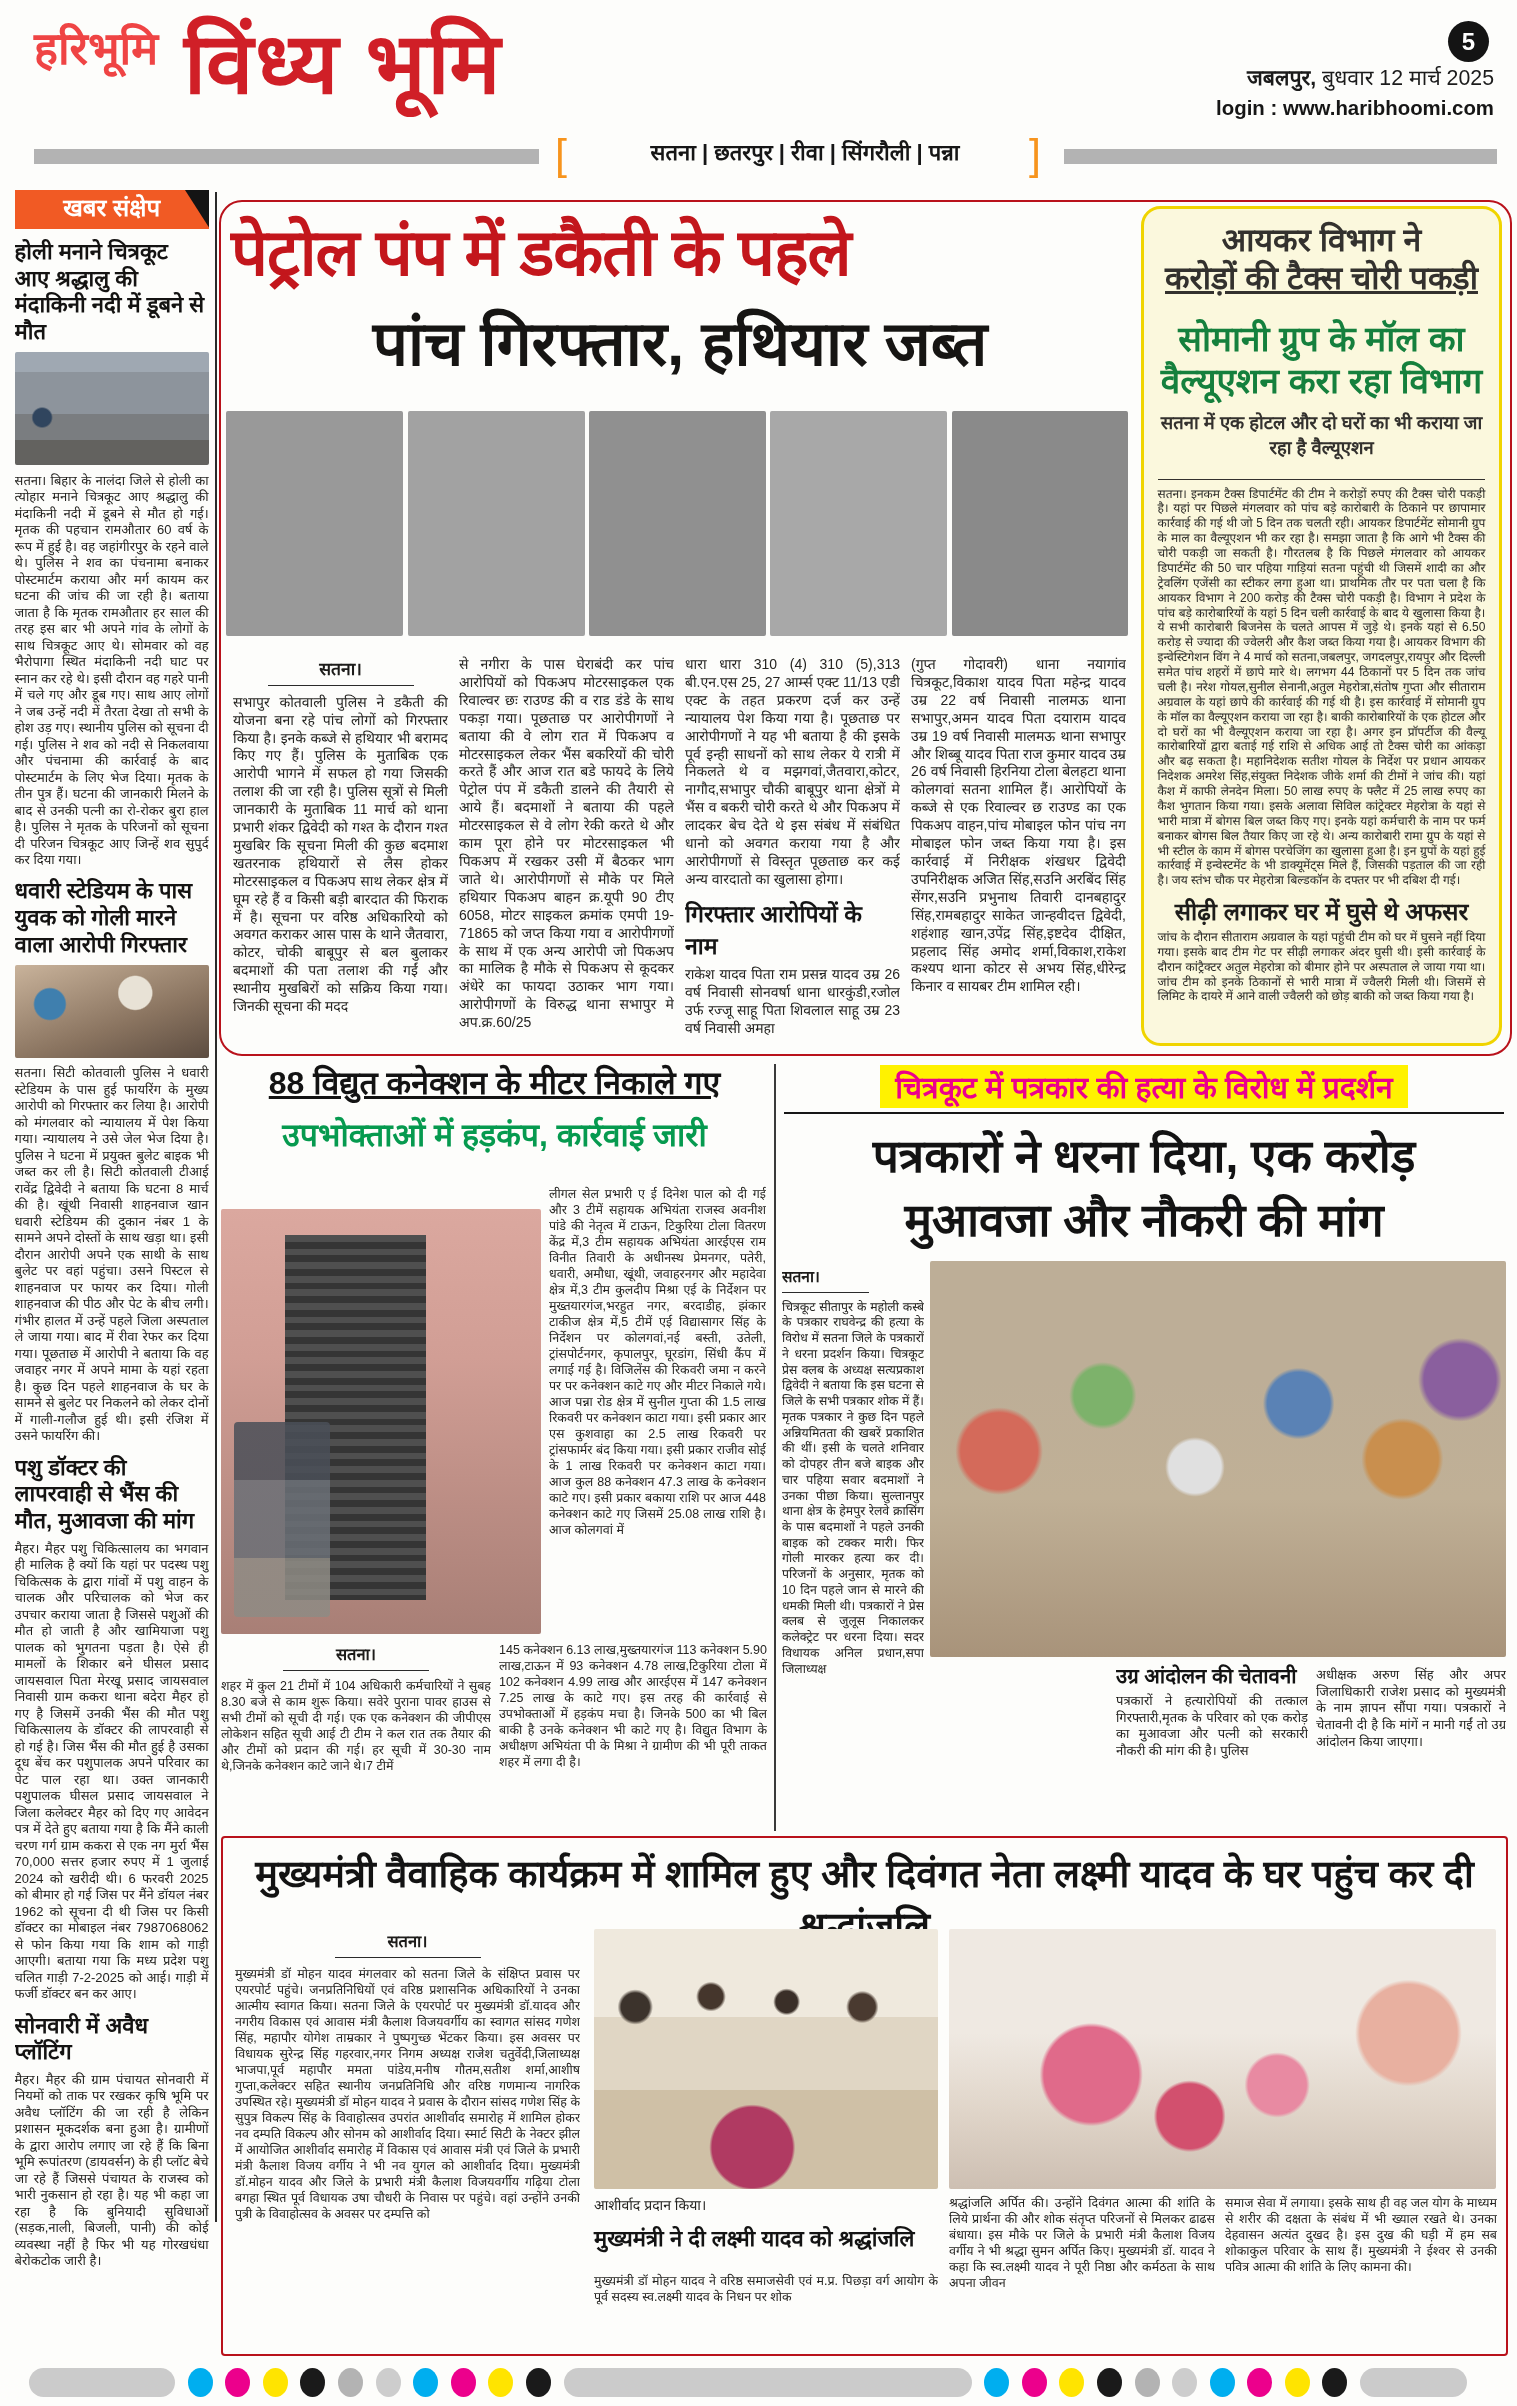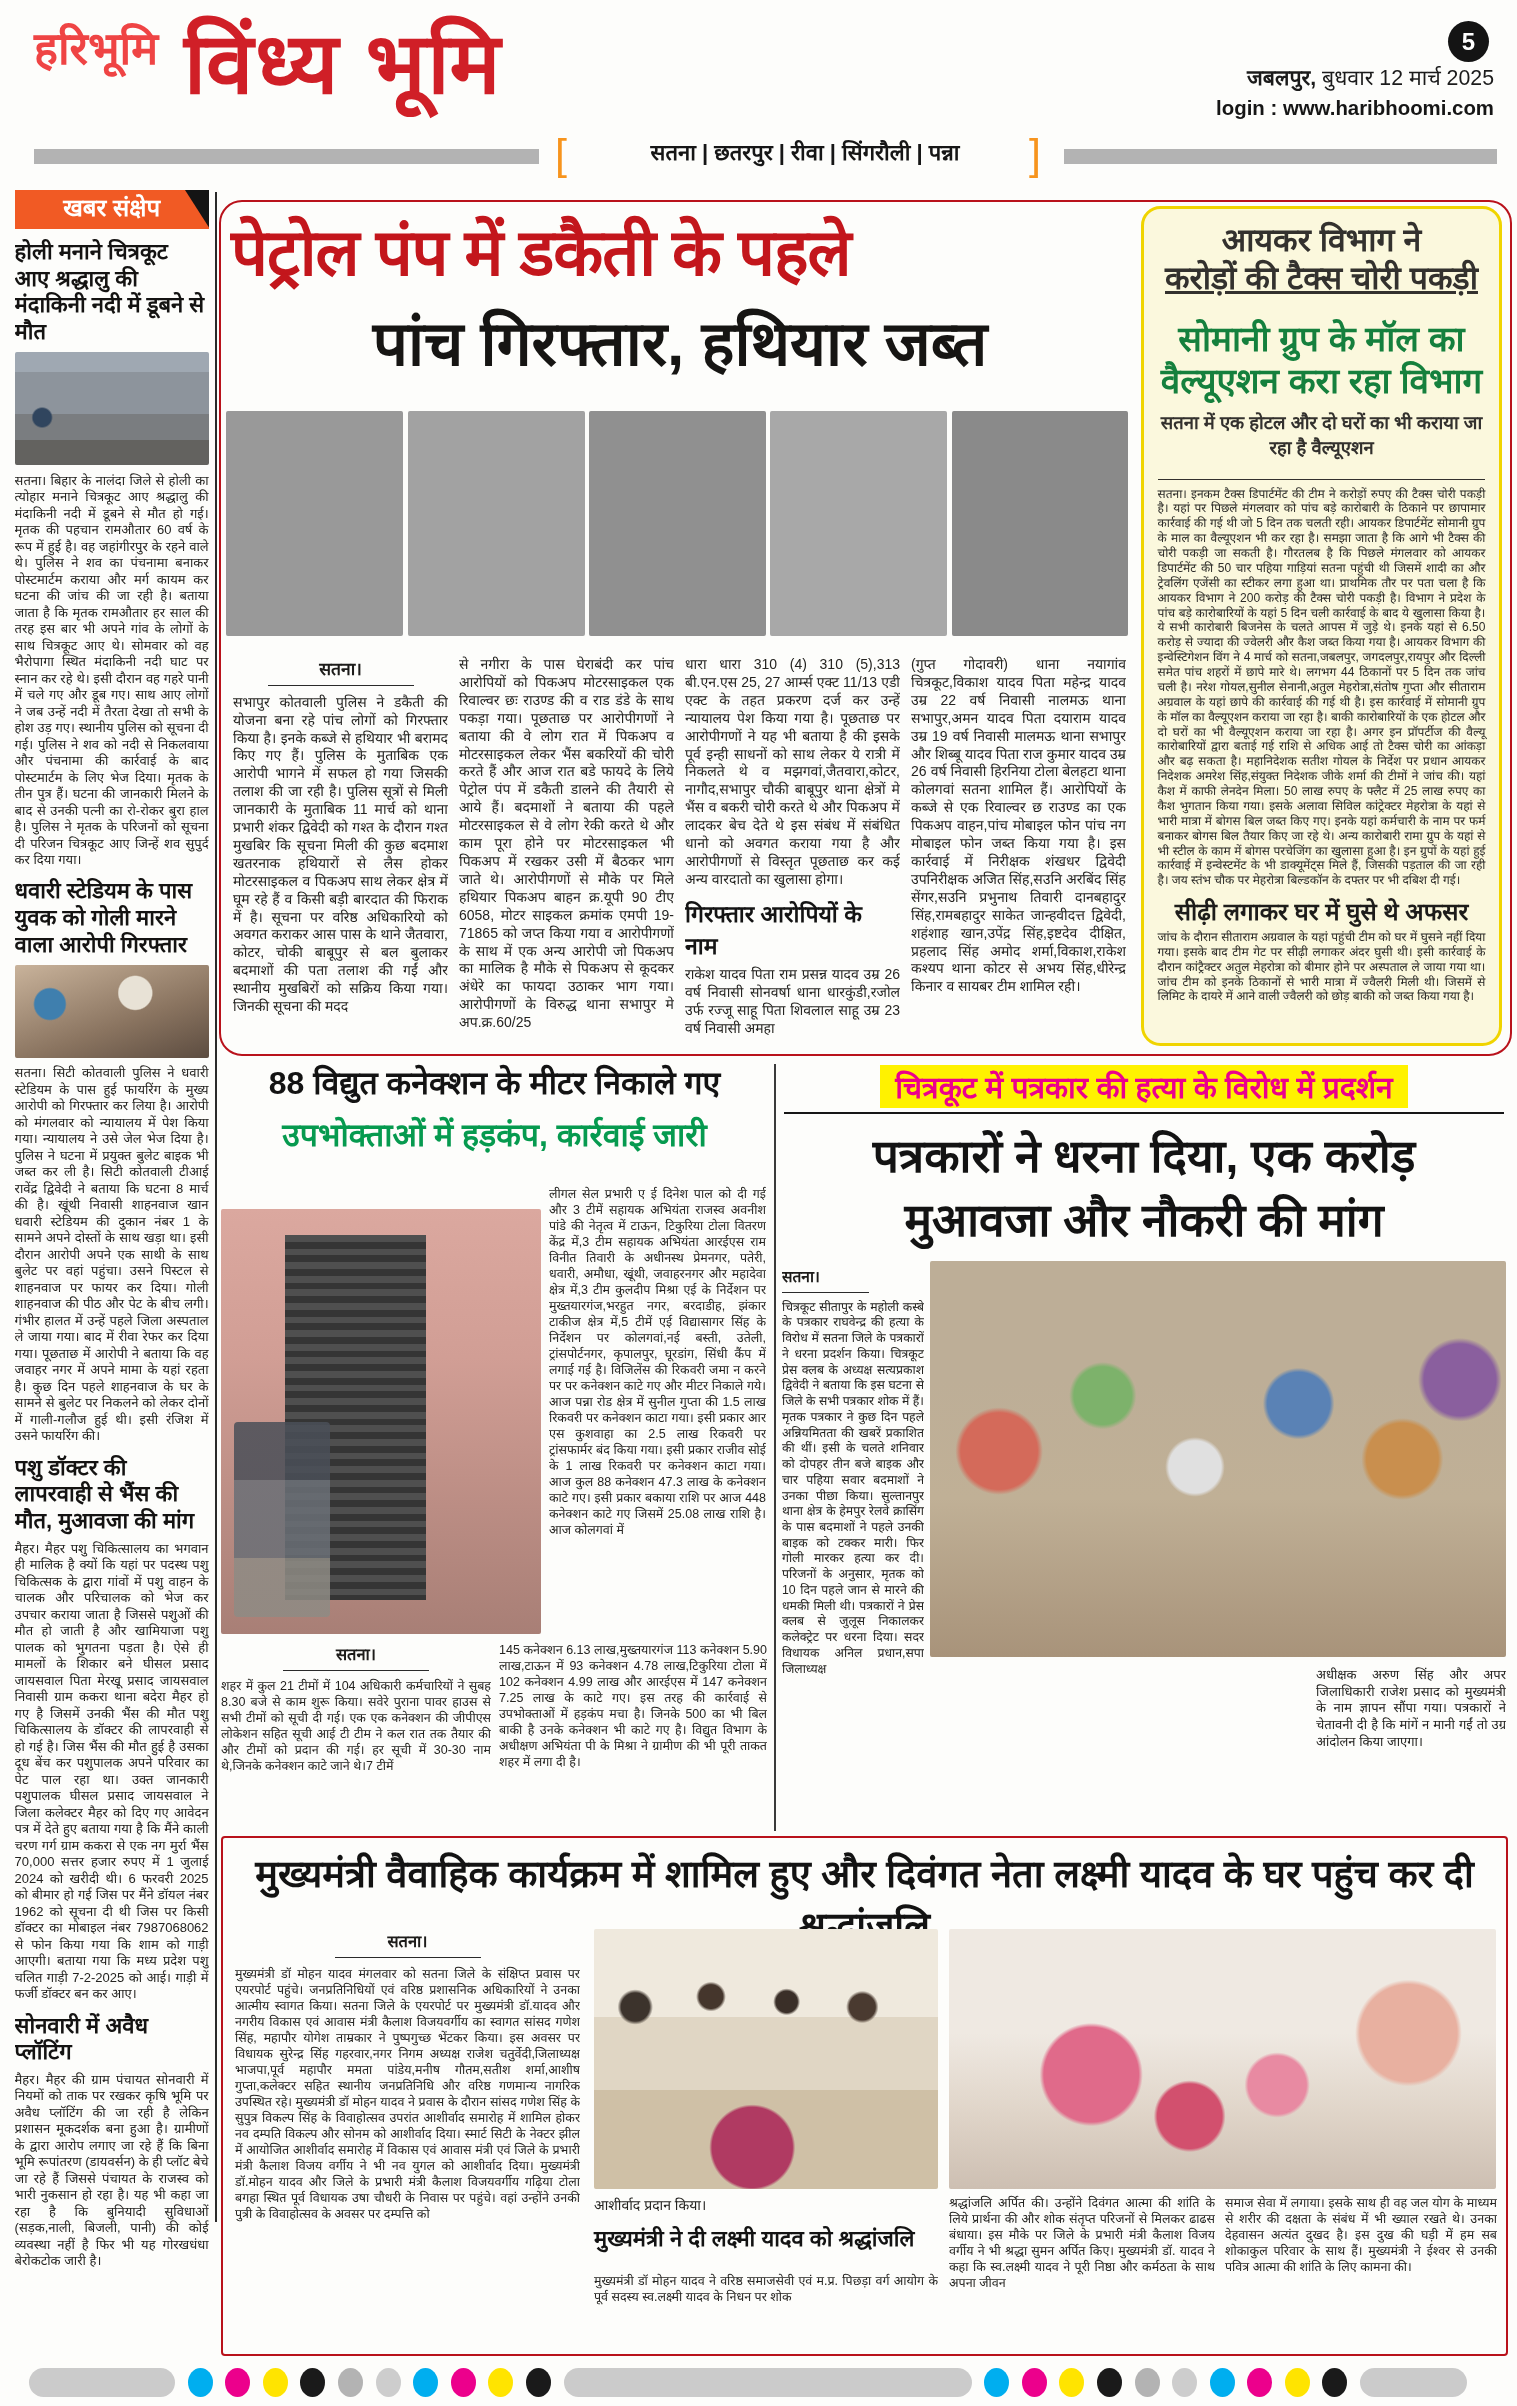--- a/index.html
+++ b/index.html
@@ -132,21 +132,21 @@
   <div class="abs clip" style="left:1141px;top:206px;width:361px;height:840px;background:#fbf8dd;border:3.9px solid #f0d400;border-radius:19.4px;box-sizing:border-box;padding:11.6px 13.6px;">
     <div style="text-align:center;font-size:32px;font-weight:800;color:#33312e;line-height:1.2;">आयकर विभाग ने</div>
     <div style="text-align:center;font-size:32px;font-weight:800;color:#33312e;line-height:1.2;text-decoration:underline;">करोड़ों की टैक्स चोरी पकड़ी</div>
     <div style="text-align:center;font-size:35px;font-weight:800;color:#15803d;line-height:1.18;margin-top:21px;">सोमानी ग्रुप के मॉल का वैल्यूएशन करा रहा विभाग</div>
     <div style="text-align:center;font-size:18.4px;font-weight:800;color:#33312e;border-bottom:1.9px solid #33312e;padding-bottom:20px;margin-top:7.8px;">सतना में एक होटल और दो घरों का भी कराया जा रहा है वैल्यूएशन</div>
     <div class="jt" style="font-size:12px;line-height:1.24;color:#2b2a27;margin-top:6.8px;">सतना। इनकम टैक्स डिपार्टमेंट की टीम ने करोड़ों रुपए की टैक्स चोरी पकड़ी है। यहां पर पिछले मंगलवार को पांच बड़े कारोबारी के ठिकाने पर छापामार कार्रवाई की गई थी जो 5 दिन तक चलती रही। आयकर डिपार्टमेंट सोमानी ग्रुप के माल का वैल्यूएशन भी कर रहा है। समझा जाता है कि आगे भी टैक्स की चोरी पकड़ी जा सकती है। गौरतलब है कि पिछले मंगलवार को आयकर डिपार्टमेंट की 50 चार पहिया गाड़ियां सतना पहुंची थी जिसमें शादी का और ट्रेवलिंग एजेंसी का स्टीकर लगा हुआ था। प्राथमिक तौर पर पता चला है कि आयकर विभाग ने 200 करोड़ की टैक्स चोरी पकड़ी है। विभाग ने प्रदेश के पांच बड़े कारोबारियों के यहां 5 दिन चली कार्रवाई के बाद ये खुलासा किया है। ये सभी कारोबारी बिजनेस के चलते आपस में जुड़े थे। इनके यहां से 6.50 करोड़ से ज्यादा की ज्वेलरी और कैश जब्त किया गया है। आयकर विभाग की इन्वेस्टिगेशन विंग ने 4 मार्च को सतना,जबलपुर, जगदलपुर,रायपुर और दिल्ली समेत पांच शहरों में छापे मारे थे। लगभग 44 ठिकानों पर 5 दिन तक जांच चली है। नरेश गोयल,सुनील सेनानी,अतुल मेहरोत्रा,संतोष गुप्ता और सीताराम अग्रवाल के यहां छापे की कार्रवाई की गई थी है। इस कार्रवाई में सोमानी ग्रुप के मॉल का वैल्यूएशन कराया जा रहा है। बाकी कारोबारियों के एक होटल और दो घरों का भी वैल्यूएशन कराया जा रहा है। अगर इन प्रॉपर्टीज की वैल्यू कारोबारियों द्वारा बताई गई राशि से अधिक आई तो टैक्स चोरी का आंकड़ा और बढ़ सकता है। महानिदेशक सतीश गोयल के निर्देश पर प्रधान आयकर निदेशक अमरेश सिंह,संयुक्त निदेशक जीके शर्मा की टीमों ने जांच की। यहां कैश में काफी लेनदेन मिला। 50 लाख रुपए के फ्लैट में 25 लाख रुपए का कैश भुगतान किया गया। इसके अलावा सिविल कांट्रेक्टर मेहरोत्रा के यहां से भारी मात्रा में बोगस बिल जब्त किए गए। इनके यहां कर्मचारी के नाम पर फर्म बनाकर बोगस बिल तैयार किए जा रहे थे। अन्य कारोबारी रामा ग्रुप के यहां से भी स्टील के काम में बोगस परचेजिंग का खुलासा हुआ है। इन ग्रुपों के यहां हुई कार्रवाई में इन्वेस्टमेंट के भी डाक्यूमेंट्स मिले हैं, जिसकी पड़ताल की जा रही है। जय स्तंभ चौक पर मेहरोत्रा बिल्डकॉन के दफ्तर पर भी दबिश दी गई।</div>
     <div style="text-align:center;font-size:24px;font-weight:800;color:#1d1c1a;margin:5.8px 0 2.9px;">सीढ़ी लगाकर घर में घुसे थे अफसर</div>
     <div class="jt" style="font-size:12px;line-height:1.24;color:#2b2a27;">जांच के दौरान सीताराम अग्रवाल के यहां पहुंची टीम को घर में घुसने नहीं दिया गया। इसके बाद टीम गेट पर सीढ़ी लगाकर अंदर घुसी थी। इसी कार्रवाई के दौरान कांट्रैक्टर अतुल मेहरोत्रा को बीमार होने पर अस्पताल ले जाया गया था। जांच टीम को इनके ठिकानों से भारी मात्रा में ज्वैलरी मिली थी। जिसमें से लिमिट के दायरे में आने वाली ज्वैलरी को छोड़ बाकी को जब्त किया गया है।</div>
   </div>
 
-  <div class="abs" style="left:223px;top:1064px;width:543px;text-align:center;font-size:32px;font-weight:800;color:#131313;line-height:1.2;">88 विद्युत कनेक्शन के मीटर निकाले गए</div>
+  <div class="abs" style="left:223px;top:1064px;width:543px;text-align:center;font-size:32px;font-weight:800;color:#131313;line-height:1.2;text-decoration:underline;">88 विद्युत कनेक्शन के मीटर निकाले गए</div>
   <div class="abs" style="left:223px;top:1116px;width:543px;text-align:center;font-size:32px;font-weight:800;color:#069a4f;line-height:1.2;">उपभोक्ताओं में हड़कंप, कार्रवाई जारी</div>
   <div class="abs photo ph-meter" style="left:221px;top:1209px;width:320px;height:425px;"></div>
   <div class="abs clip body-txt jt" style="left:549px;top:1186px;width:217px;height:448px;font-size:12.5px;">लीगल सेल प्रभारी ए ई दिनेश पाल को दी गई और 3 टीमें सहायक अभियंता राजस्व अवनीश पांडे की नेतृत्व में टाऊन, टिकुरिया टोला वितरण केंद्र में,3 टीम सहायक अभियंता आरईएस राम विनीत तिवारी के अधीनस्थ प्रेमनगर, पतेरी, धवारी, अमौधा, खूंथी, जवाहरनगर और महादेवा क्षेत्र में,3 टीम कुलदीप मिश्रा एई के निर्देशन पर मुख्तयारगंज,भरहुत नगर, बरदाडीह, झंकार टाकीज क्षेत्र में,5 टीमें एई विद्यासागर सिंह के निर्देशन पर कोलगवां,नई बस्ती, उतेली, ट्रांसपोर्टनगर, कृपालपुर, घूरडांग, सिंधी कैंप में लगाई गई है। विजिलेंस की रिकवरी जमा न करने पर पर कनेक्शन काटे गए और मीटर निकाले गये। आज पन्ना रोड क्षेत्र में सुनील गुप्ता की 1.5 लाख रिकवरी पर कनेक्शन काटा गया। इसी प्रकार आर एस कुशवाहा का 2.5 लाख रिकवरी पर ट्रांसफार्मर बंद किया गया। इसी प्रकार राजीव सोई के 1 लाख रिकवरी पर कनेक्शन काटा गया। आज कुल 88 कनेक्शन 47.3 लाख के कनेक्शन काटे गए। इसी प्रकार बकाया राशि पर आज 448 कनेक्शन काटे गए जिसमें 25.08 लाख राशि है।आज कोलगवां में</div>
   <div class="abs clip" style="left:221px;top:1642px;width:270px;height:188px;">
     <div class="dateline" style="width:146px;margin:0 auto 6.8px;font-size:16.5px;">सतना।</div>
     <div class="body-txt jt" style="font-size:12.5px;">शहर में कुल 21 टीमों में 104 अधिकारी कर्मचारियों ने सुबह 8.30 बजे से काम शुरू किया। सवेरे पुराना पावर हाउस से सभी टीमों को सूची दी गई। एक एक कनेक्शन की जीपीएस लोकेशन सहित सूची आई टी टीम ने कल रात तक तैयार की और टीमों को प्रदान की गई। हर सूची में 30-30 नाम थे,जिनके कनेक्शन काटे जाने थे।7 टीमें</div>
   </div>
   <div class="abs clip body-txt jt" style="left:499px;top:1642px;width:268px;height:188px;font-size:12.5px;">145 कनेक्शन 6.13 लाख,मुख्तयारगंज 113 कनेक्शन 5.90 लाख,टाऊन में 93 कनेक्शन 4.78 लाख,टिकुरिया टोला में 102 कनेक्शन 4.99 लाख और आरईएस में 147 कनेक्शन 7.25 लाख के काटे गए। इस तरह की कार्रवाई से उपभोक्ताओं में हड़कंप मचा है। जिनके 500 का भी बिल बाकी है उनके कनेक्शन भी काटे गए है। विद्युत विभाग के अधीक्षण अभियंता पी के मिश्रा ने ग्रामीण की भी पूरी ताकत शहर में लगा दी है।</div>
 
   <div class="abs" style="left:774px;top:1064px;width:1.5px;height:767px;background:#3a3a3a;"></div>
@@ -156,20 +156,24 @@
   </div>
   <div class="abs" style="left:782px;top:1124px;width:724px;text-align:center;font-size:46px;font-weight:800;color:#131313;line-height:1.4;">
     <div>पत्रकारों ने धरना दिया, एक करोड़</div>
     <div>मुआवजा और नौकरी की मांग</div>
   </div>
   <div class="abs clip" style="left:782px;top:1265px;width:142px;height:565px;">
     <div class="dateline" style="width:87px;margin:0 0 6.8px;font-size:15.5px;text-align:left;">सतना।</div>
     <div class="body-txt jt" style="font-size:12.3px;">चित्रकूट सीतापुर के महोली कस्बे के पत्रकार राघवेन्द्र की हत्या के विरोध में सतना जिले के पत्रकारों ने धरना प्रदर्शन किया। चित्रकूट प्रेस क्लब के अध्यक्ष सत्यप्रकाश द्विवेदी ने बताया कि इस घटना से जिले के सभी पत्रकार शोक में हैं। मृतक पत्रकार ने कुछ दिन पहले अन्नियमितता की खबरें प्रकाशित की थीं। इसी के चलते शनिवार को दोपहर तीन बजे बाइक और चार पहिया सवार बदमाशों ने उनका पीछा किया। सुल्तानपुर थाना क्षेत्र के हेमपुर रेलवे क्रासिंग के पास बदमाशों ने पहले उनकी बाइक को टक्कर मारी। फिर गोली मारकर हत्या कर दी। परिजनों के अनुसार, मृतक को 10 दिन पहले जान से मारने की धमकी मिली थी। पत्रकारों ने प्रेस क्लब से जुलूस निकालकर कलेक्ट्रेट पर धरना दिया। सदर विधायक अनिल प्रधान,सपा जिलाध्यक्ष</div>
   </div>
   <div class="abs photo ph-crowd" style="left:930px;top:1261px;width:576px;height:396px;"></div>
+  <div class="abs clip" style="left:1116px;top:1661px;width:192px;height:169px;">
+    <div style="font-size:20.4px;font-weight:800;color:#131313;margin-bottom:3.9px;">उग्र आंदोलन की चेतावनी</div>
+    <div class="body-txt jt" style="font-size:13px;">पत्रकारों ने हत्यारोपियों की तत्काल गिरफ्तारी,मृतक के परिवार को एक करोड़ का मुआवजा और पत्नी को सरकारी नौकरी की मांग की है। पुलिस</div>
+  </div>
   <div class="abs clip body-txt jt" style="left:1316px;top:1667px;width:190px;height:163px;font-size:13px;">अधीक्षक अरुण सिंह और अपर जिलाधिकारी राजेश प्रसाद को मुख्यमंत्री के नाम ज्ञापन सौंपा गया। पत्रकारों ने चेतावनी दी है कि मांगें न मानी गईं तो उग्र आंदोलन किया जाएगा।</div>
 
   <div class="abs" style="left:221px;top:1836px;width:1287px;height:520px;border:2.9px solid #b9121b;border-radius:3.9px;box-sizing:border-box;"></div>
   <div class="abs" style="left:233px;top:1846px;width:1263px;text-align:center;font-size:38px;font-weight:800;color:#131313;">मुख्यमंत्री वैवाहिक कार्यक्रम में शामिल हुए और दिवंगत नेता लक्ष्मी यादव के घर पहुंच कर दी श्रद्धांजलि</div>
   <div class="abs clip" style="left:235px;top:1929px;width:345px;height:415px;">
     <div class="dateline" style="width:146px;margin:0 auto 7.8px;font-size:16.5px;">सतना।</div>
     <div class="body-txt jt" style="font-size:12.5px;">मुख्यमंत्री डॉ मोहन यादव मंगलवार को सतना जिले के संक्षिप्त प्रवास पर एयरपोर्ट पहुंचे। जनप्रतिनिधियों एवं वरिष्ठ प्रशासनिक अधिकारियों ने उनका आत्मीय स्वागत किया। सतना जिले के एयरपोर्ट पर मुख्यमंत्री डॉ.यादव और नगरीय विकास एवं आवास मंत्री कैलाश विजयवर्गीय का स्वागत सांसद गणेश सिंह, महापौर योगेश ताम्रकार ने पुष्पगुच्छ भेंटकर किया। इस अवसर पर विधायक सुरेन्द्र सिंह गहरवार,नगर निगम अध्यक्ष राजेश चतुर्वेदी,जिलाध्यक्ष भाजपा,पूर्व महापौर ममता पांडेय,मनीष गौतम,सतीश शर्मा,आशीष गुप्ता,कलेक्टर सहित स्थानीय जनप्रतिनिधि और वरिष्ठ गणमान्य नागरिक उपस्थित रहे। मुख्यमंत्री डॉ मोहन यादव ने प्रवास के दौरान सांसद गणेश सिंह के सुपुत्र विकल्प सिंह के विवाहोत्सव उपरांत आशीर्वाद समारोह में शामिल होकर नव दम्पति विकल्प और सोनम को आशीर्वाद दिया। स्मार्ट सिटी के नेक्टर झील में आयोजित आशीर्वाद समारोह में विकास एवं आवास मंत्री एवं जिले के प्रभारी मंत्री कैलाश विजय वर्गीय ने भी नव युगल को आशीर्वाद दिया। मुख्यमंत्री डॉ.मोहन यादव और जिले के प्रभारी मंत्री कैलाश विजयवर्गीय गढ़िया टोला बगहा स्थित पूर्व विधायक उषा चौधरी के निवास पर पहुंचे। वहां उन्होंने उनकी पुत्री के विवाहोत्सव के अवसर पर दम्पत्ति को</div>
   </div>
   <div class="abs photo ph-wed" style="left:594px;top:1929px;width:344px;height:260px;"></div>
   <div class="abs photo ph-trib" style="left:949px;top:1929px;width:547px;height:260px;"></div>

